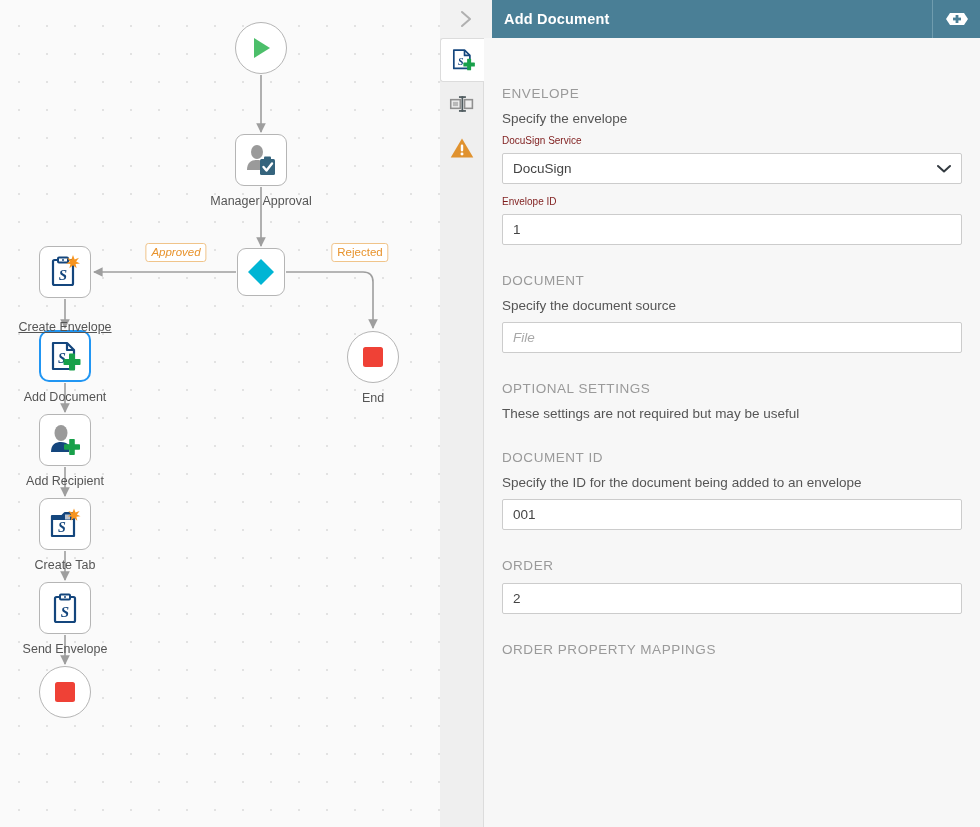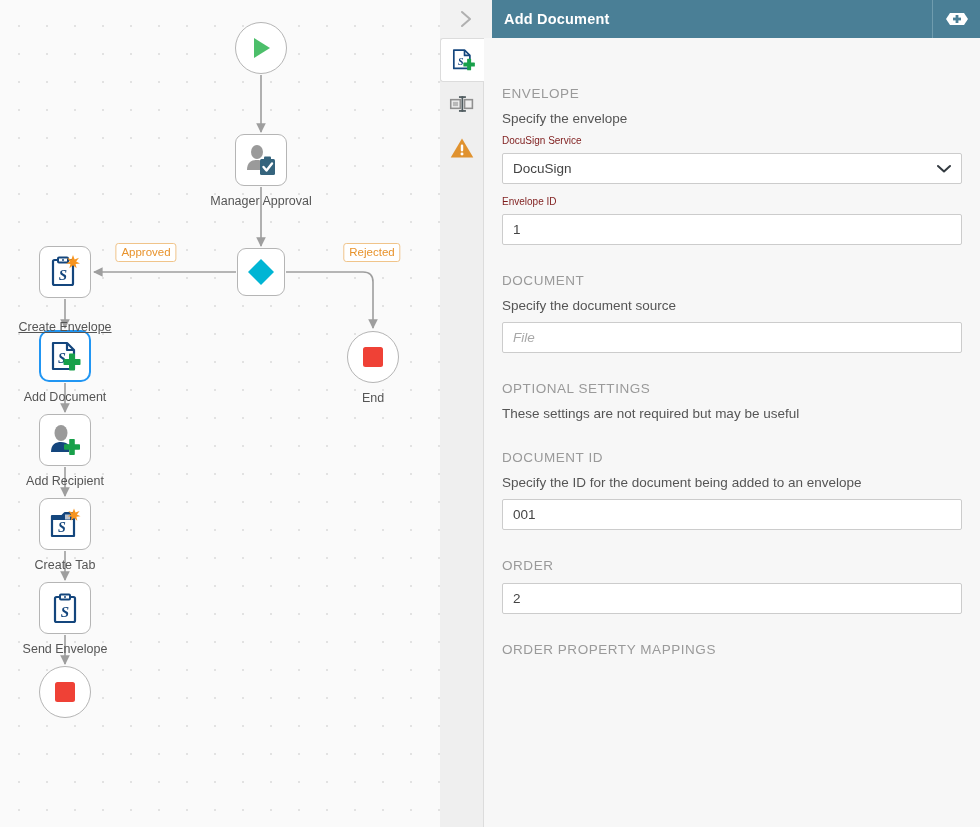--- a/index.html
+++ b/index.html
@@ -307,22 +307,22 @@
     </div>
 
     <div class="node-label" style="left:261px; top:194px;">Manager Approval</div>
     <div class="node-label" style="left:65px; top:320px;text-decoration:underline;">Create Envelope</div>
     <div class="node-label" style="left:65px; top:390px;">Add Document</div>
     <div class="node-label" style="left:65px; top:474px;">Add Recipient</div>
     <div class="node-label" style="left:65px; top:558px;">Create Tab</div>
     <div class="node-label" style="left:65px; top:642px;">Send Envelope</div>
     <div class="node-label" style="left:373px; top:391px;">End</div>
 
-    <div class="edge-label" style="left:146px; top:243px;">Approved</div>
-    <div class="edge-label" style="left:372px; top:243px;">Rejected</div>
+    <div class="edge-label" style="left:176px; top:243px;font-style:italic;">Approved</div>
+    <div class="edge-label" style="left:360px; top:243px;">Rejected</div>
   </div>
 
   <div id="panel">
 
     <div id="panel-topbar">
       <div id="collapse-btn">
         <svg width="16" height="20" viewBox="0 0 16 20">
           <path d="M4 3 L12 10 L4 17" fill="none" stroke="#b0b0b0" stroke-width="2" stroke-linecap="round" stroke-linejoin="round"></path>
         </svg>
       </div>

